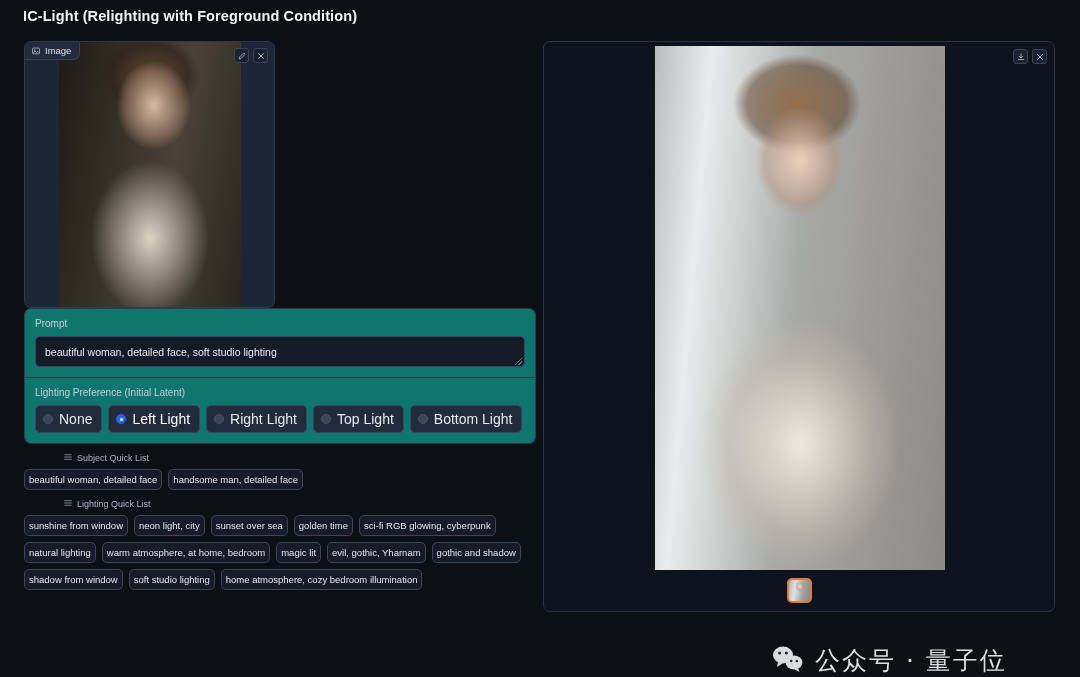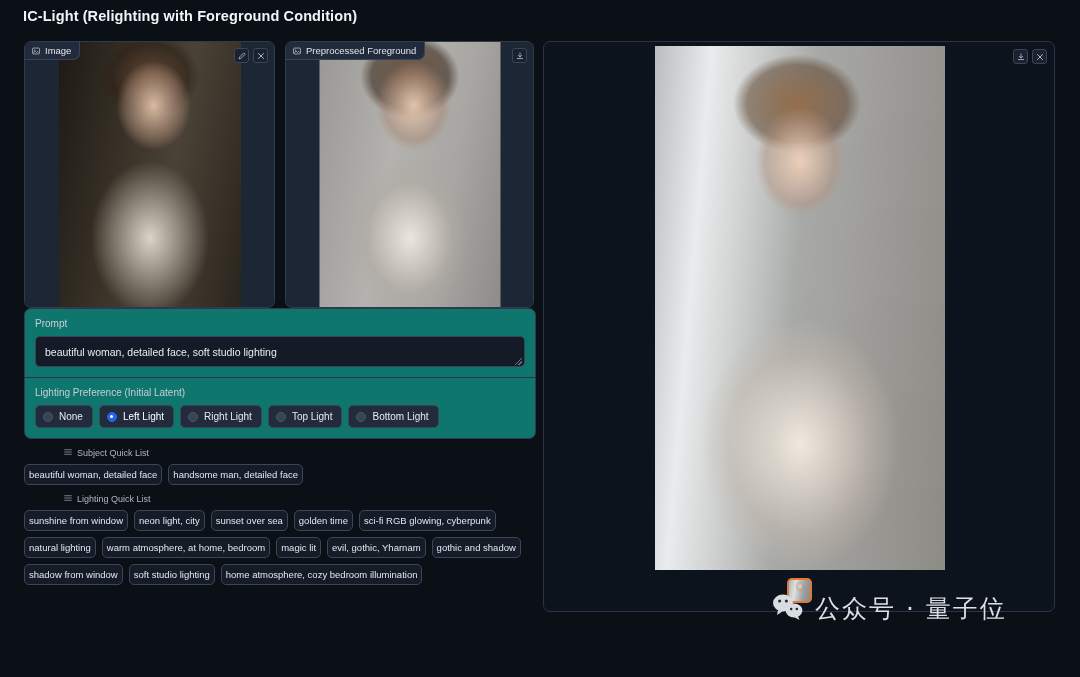--- a/index.html
+++ b/index.html
@@ -143,21 +143,21 @@
     border: 1px solid #4a5568;
     flex: none;
     position: relative;
   }
   .radio.on .dot { background: #2563eb; border-color: #2563eb; }
   .radio.on .dot::after {
     content: ""; position: absolute;
     left: 2.5px; top: 2.5px; width: 3px; height: 3px;
     border-radius: 50%; background: #fff;
   }
-  .radio .lbl { font-size: 10px; color: #e4e9f0; white-space: nowrap; }
+  .radio .lbl { font-size: 14px; color: #e4e9f0; white-space: nowrap; }
   .radio.on .lbl { color: #ffffff; }
 
   
   .qlist { margin-top: 9px; }
   .qlist-head {
     display: flex; align-items: center; gap: 5px;
     font-size: 9px; color: #aeb6c4;
     margin-bottom: 6px;
     padding-left: 40px;
   }
@@ -208,21 +208,21 @@
     border: 2px solid #e07a3a;
     background:
       radial-gradient(ellipse 6px 7px at 52% 30%, rgba(240,214,192,0.95) 0%, rgba(170,136,112,0.4) 60%, rgba(0,0,0,0) 78%),
       linear-gradient(100deg, #b0b3b3 0%, #dfe2e1 30%, #a2a4a2 65%, #8a8884 100%);
     cursor: pointer;
   }
 
   
   .watermark {
     position: absolute;
-    left: 772px; top: 592px;
+    left: 772px; top: 644px;
     display: flex; align-items: center; gap: 9px;
   }
   .wm-text {
     font-size: 25px;
     color: #dcdfe4;
     letter-spacing: 2px;
     font-family: "DejaVu Sans", sans-serif;
   }
 </style>
 </head>
@@ -257,42 +257,20 @@
         <div class="tool-btn">
           <span>
             <svg width="8" height="8" viewBox="0 0 12 12">
                 <path d="M2.2 2.2 L9.8 9.8 M9.8 2.2 L2.2 9.8" stroke="#c7cfdc" stroke-width="1.3" stroke-linecap="round"></path>
               </svg>
           </span>
         </div>
       </div>
     </div>
 
-    <div class="img-panel p2">
-      <div class="photo b"></div>
-      <div class="panel-tag">
-        <span>
-          <svg width="8" height="8" viewBox="0 0 12 12">
-              <rect x="0.8" y="1.6" width="10.4" height="8.8" rx="1.2" fill="none" stroke="#cfd6e2" stroke-width="1"></rect>
-              <circle cx="4" cy="4.6" r="0.9" fill="#cfd6e2"></circle>
-              <path d="M1.6 9 L4.6 6.2 L6.6 8 L8.4 6.6 L10.4 8.6" fill="none" stroke="#cfd6e2" stroke-width="1"></path>
-            </svg>
-        </span>
-        <span>Preprocessed Foreground</span>
-      </div>
-      <div class="panel-tools">
-        <div class="tool-btn">
-          <span>
-            <svg width="8" height="8" viewBox="0 0 12 12">
-                <path d="M6 1.4 L6 7.2 M3.4 5 L6 7.6 L8.6 5 M2 9.8 L10 9.8" fill="none" stroke="#c7cfdc" stroke-width="1.1" stroke-linecap="round" stroke-linejoin="round"></path>
-              </svg>
-          </span>
-        </div>
-      </div>
-    </div>
 
   </div>
 
   <div class="settings">
 
     <div class="sect">
       <div class="field-label">Prompt</div>
       <div class="prompt-box">
         <span class="val">beautiful woman, detailed face, soft studio lighting</span>
         <span class="resize-grip"></span>

